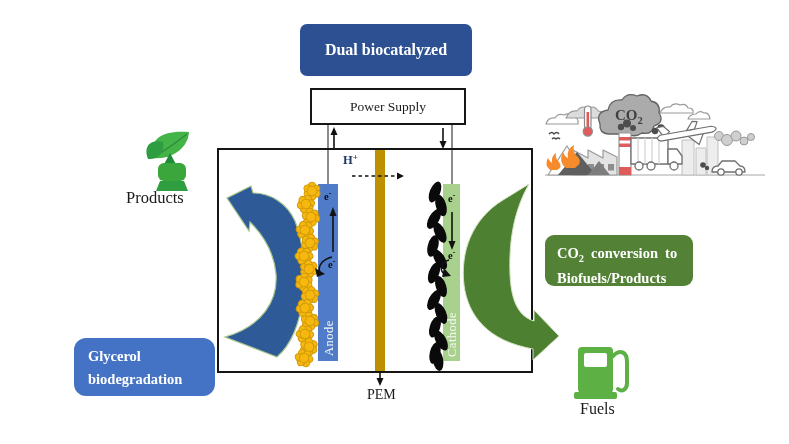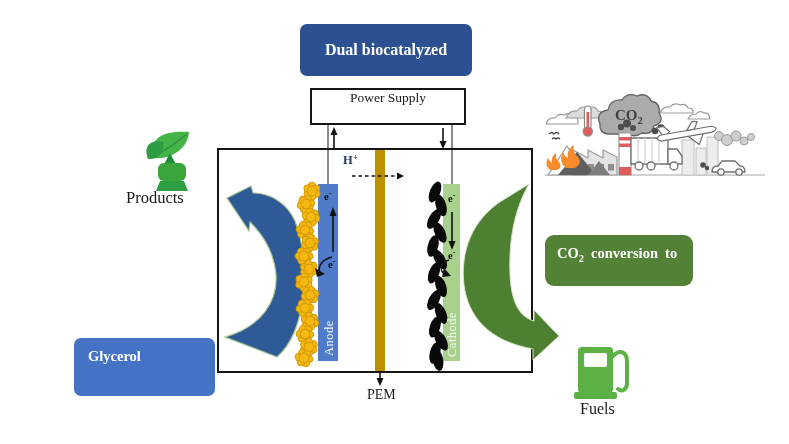--- a/index.html
+++ b/index.html
@@ -1,22 +1,22 @@
 <!DOCTYPE html>
 <html style="--title_blue: #2D5092; --box_blue: #4472C4; --box_green: #538135; --arrow_blue: #2E5B97; --arrow_green: #4E8032; --anode_blue: #4F7BC8; --cathode_green: #A9D18E; --pem_gold: #BD9000; --biofilm_yellow: #F6B80F; --biofilm_outline: #D29A08; --pump_green: #5CB044; --leaf_green: #43A838; --wire_gray: #8C8C8C; --hplus_navy: #1F3864;"><head>
 <meta charset="utf-8">
 <style>
   html,body{margin:0;padding:0}
   #stage{position:relative;width:789px;height:444px;background:#fff;font-family:"Liberation Serif",serif;overflow:hidden}
   svg{position:absolute;left:0;top:0}
   svg text{font-family:"Liberation Serif",serif}
   .abox{position:absolute;color:#fff;font-weight:bold;box-sizing:border-box}
   #title-box{left:300px;top:24px;width:172px;height:52px;background:var(--title_blue);border-radius:7px;display:flex;flex-direction:row;align-items:center;justify-content:center;font-size:16px;line-height:1.5;text-align:center}
-  #power-box{left:310px;top:88px;width:156px;height:37px;background:#fff;border:2px solid #161616;color:#1a1a1a;display:flex;align-items:flex-start;justify-content:center;font-size:13.5px;font-weight:normal}
-  #glycerol-box{left:74px;top:338px;width:141px;height:58px;background:var(--box_blue);border-radius:7px;font-size:14.5px;line-height:1.6;padding:7px 0 0 14px}
+  #power-box{left:310px;top:88px;width:156px;height:37px;background:#fff;border:2px solid #161616;color:#1a1a1a;display:flex;align-items:center;justify-content:center;font-size:13.5px;font-weight:normal}
+  #glycerol-box{left:74px;top:338px;width:141px;height:58px;background:var(--box_blue);border-radius:12px;font-size:14.5px;line-height:1.6;padding:7px 0 0 14px}
   #co2-box{left:545px;top:235px;width:148px;height:51px;background:var(--box_green);border-radius:9px;font-size:14.5px;line-height:1.65;padding:7px 0 0 12px}
   #co2-box .l1{word-spacing:3.5px}
   sub{font-size:0.72em}
   .cellrect{fill:none;stroke:#151515;stroke-width:2}
   .pem{fill:var(--pem_gold)}
   .anodebar{fill:var(--anode_blue)}
   .cathbar{fill:var(--cathode_green)}
   .barrow{fill:var(--arrow_blue);stroke:#a8c68f;stroke-width:1.2}
   .garrow{fill:var(--arrow_green);stroke:#d5e4c4;stroke-width:1}
   .wire{stroke:var(--wire_gray);stroke-width:2}
@@ -270,17 +270,19 @@
 </svg>
 
 <div class="abox" id="title-box">
   <div>Dual biocatalyzed</div>
 </div>
 <div class="abox" id="power-box">
   <span>Power Supply</span>
 </div>
 <div class="abox" id="glycerol-box">
   <div>Glycerol</div>
+  <div>biodegradation</div>
 </div>
 <div class="abox" id="co2-box">
   <div class="l1"><span>CO</span><sub>2</sub><span> conversion to</span></div>
+  <div>Biofuels/Products</div>
 </div>
 </div>
 
 </body></html>

